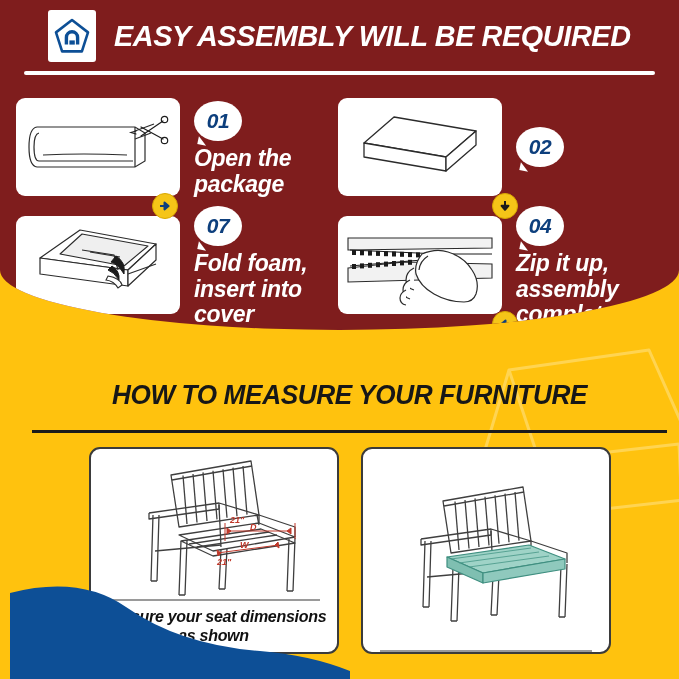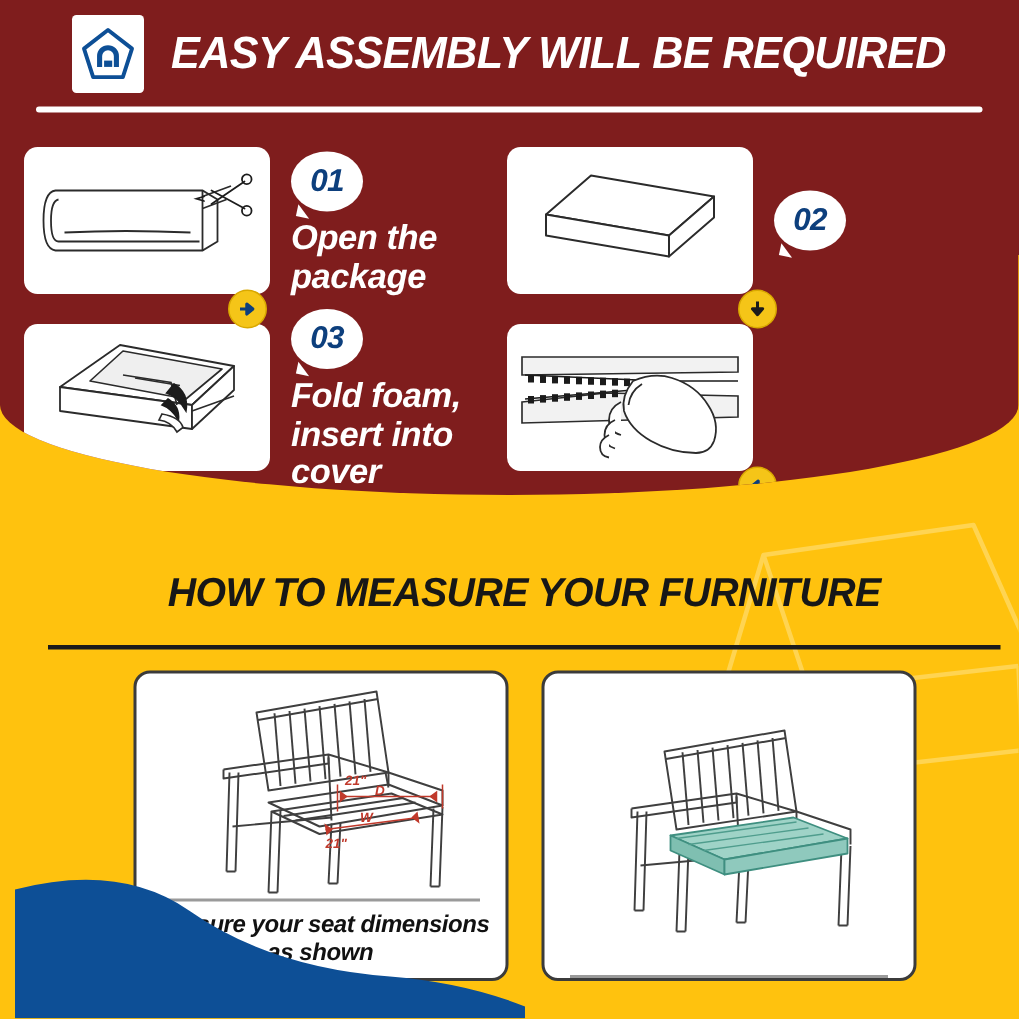--- a/index.html
+++ b/index.html
@@ -245,21 +245,21 @@
               <g fill="#ffffff" stroke="#2b2b2b" stroke-width="1.1">
                 <path d="M84 52 q12 2 14 9 l-4 3 q-4 -7 -12 -8 Z"></path>
               </g>
               <g fill="none" stroke="#2b2b2b" stroke-width="1.1">
                 <path d="M104 50 L132 40"></path>
               </g>
             </svg>
           </div>
           <div class="step-text">
             <div class="num-bubble">
-              <span>03</span>
+              <span>07</span>
             </div>
             <div class="step-label">Fold foam, insert into cover</div>
           </div>
         </div>
 
         <div class="step right">
           <div class="step-card">
             <svg class="art" width="152" height="82" viewBox="0 0 152 82" aria-hidden="true">
               <g fill="#f2f2f2" stroke="#2b2b2b" stroke-width="1.1">
                 <path d="M4 14 L148 14 L148 24 L4 26 Z"></path>
@@ -297,20 +297,26 @@
                 <path d="M66 56 q-7 3 -7 10 q0 7 7 9"></path>
                 <path d="M62 66 q-6 3 -6 8 q0 6 6 7"></path>
                 <path d="M84 32 q-8 5 -9 14"></path>
               </g>
             </svg>
           </div>
           <div class="arrow-badge">
             <svg width="14" height="14" viewBox="0 0 14 14" aria-hidden="true">
               <path d="M12 7 L5 7 M7.5 3.6 L3.4 7 L7.5 10.4 Z" fill="#0d3f7d" stroke="#0d3f7d" stroke-width="2" stroke-linejoin="round"></path>
             </svg>
+          </div>
+          <div class="step-text">
+            <div class="num-bubble">
+              <span>04</span>
+            </div>
+            <div class="step-label">Zip it up, assembly complete</div>
           </div>
         </div>
 
       </div>
     </div>
   </div>
 
   <div class="yellow-section">
 
     <svg class="watermark" width="260" height="250" viewBox="0 0 260 250" aria-hidden="true">

